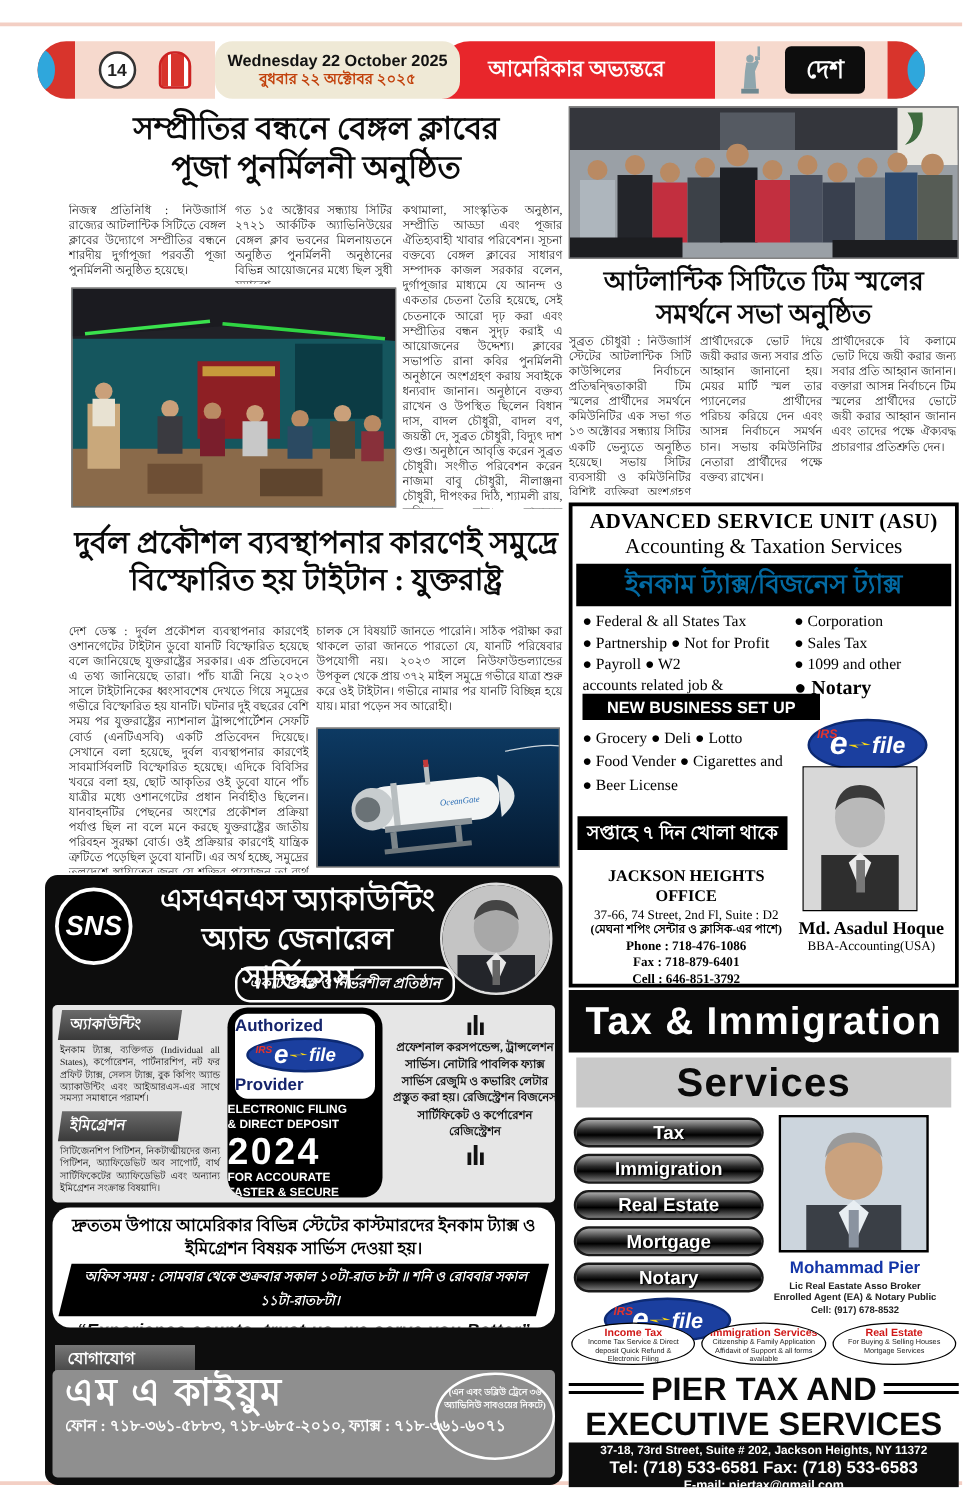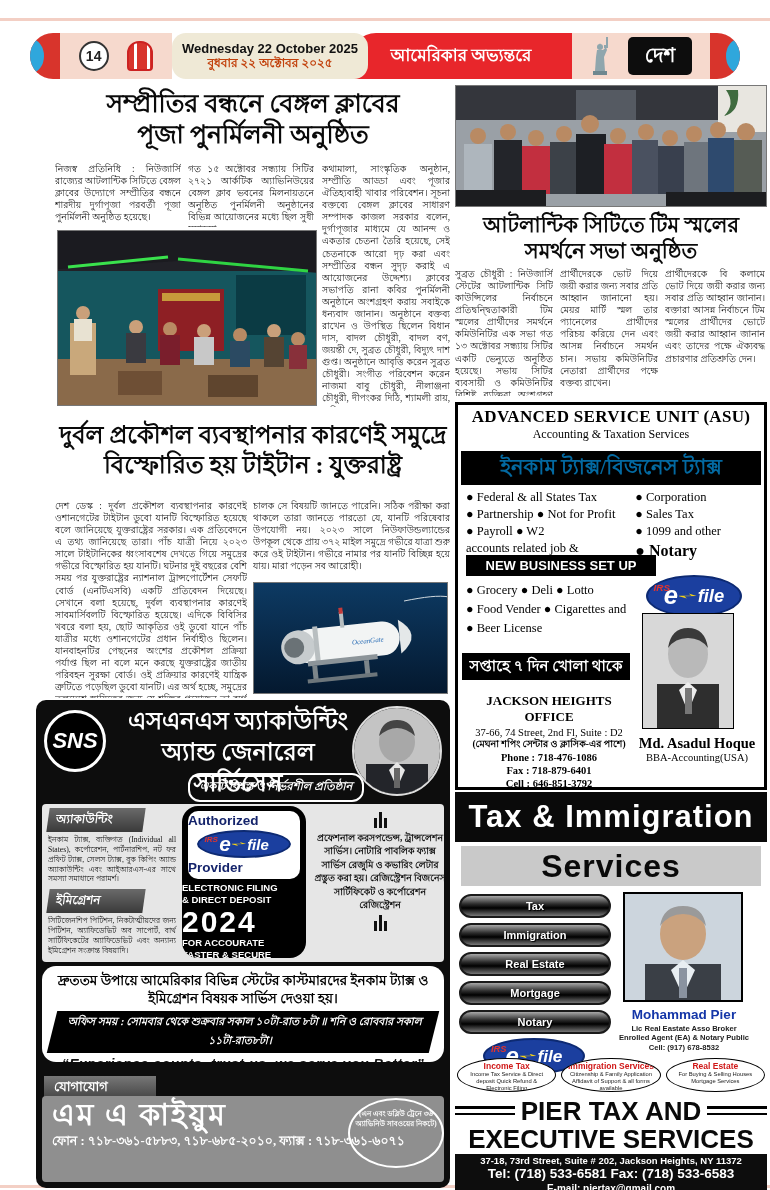--- a/index.html
+++ b/index.html
@@ -29,21 +29,21 @@
   
   .headline { position:absolute; text-align:center; font-weight:bold; color:#0a0a0a; line-height:1.25; }
   .bodycol { position:absolute; font-size:9.3px; line-height:1.3; text-align:justify; color:#1c1c1c; overflow:hidden; }
   figure.photo { position:absolute; border:1px solid #777; overflow:hidden; background:#888; }
   figure.photo svg { display:block; }
 
   
   .asu { position:absolute; left:455px; top:402px; width:312px; height:388px; border:3px solid #000; background:#fff; }
   .asu-head { position:absolute; top:2px; left:4px; right:4px; text-align:center; font-family:"Liberation Serif",serif; color:#000; }
   .asu-title { font-size:17px; font-weight:bold; letter-spacing:.3px; }
-  .asu-sub { font-size:12px; }
+  .asu-sub { font-size:17px; }
   .asu-banner { position:absolute; top:46px; left:3px; right:3px; height:34px; background:#000; color:#0369a1; display:flex; align-items:center; justify-content:center; font-size:21px; font-weight:bold; }
   .asu-bullets { position:absolute; top:84px; left:8px; right:6px; display:flex; font-family:"Liberation Serif",serif; font-size:12.5px; line-height:1.35; color:#000; }
   .asu-bullets .c1 { width:58%; } .asu-bullets .c2 { width:42%; }
   .asu-bullets .notary { font-size:16px; font-weight:bold; }
   .asu-nb { position:absolute; top:150px; left:8px; width:190px; height:21px; background:#000; color:#fff; font-weight:bold; font-size:13px; display:flex; align-items:center; justify-content:center; }
   .asu-lic { position:absolute; top:176px; left:8px; width:170px; font-family:"Liberation Serif",serif; font-size:12.5px; line-height:1.5; color:#000; }
   .asu-open { position:absolute; top:248px; left:4px; width:168px; height:27px; background:#000; color:#fff; font-weight:bold; font-size:15px; display:flex; align-items:center; justify-content:center; }
   .asu-office { position:absolute; top:288px; left:5px; width:172px; text-align:center; color:#000; line-height:1.25; }
   .asu-office .t { font-family:"Liberation Serif",serif; font-weight:bold; font-size:13px; }
   .asu-office .a { font-family:"Liberation Serif",serif; font-size:10.5px; }
@@ -60,21 +60,21 @@
   .efile .e { font-size:1.6em; font-weight:bold; font-style:italic; line-height:1; }
   .efile .bolt { width:1.1em; height:.32em; background:#f5d315; clip-path:polygon(0 45%,70% 45%,55% 0,100% 50%,30% 55%,45% 100%,0 55%); margin:0 1px; }
   .efile .f { font-size:1.15em; font-weight:bold; font-style:italic; }
   .efile1 { position:absolute; top:170px; left:188px; width:96px; height:42px; font-size:16px; }
 
   
   .pier { position:absolute; left:455px; top:792px; width:312px; height:398px; background:#fff; }
   .pier-b1 { position:absolute; top:0; left:0; right:0; height:50px; background:#0a0a0a; color:#fff; display:flex; align-items:center; justify-content:center; font-weight:bold; font-size:31px; letter-spacing:1px; }
   .pier-b2 { position:absolute; top:54px; left:6px; right:6px; height:40px; background:#c9c9c9; color:#0a0a0a; display:flex; align-items:center; justify-content:center; font-weight:bold; font-size:32px; letter-spacing:1px; }
   .pills { position:absolute; top:102px; left:4px; width:152px; display:flex; flex-direction:column; gap:5px; }
-  .pill { height:24px; border-radius:13px; border:2px solid #1a1a1a; background:linear-gradient(180deg,#a8a8a8,#2c2c2c 40%,#000 60%,#777); color:#fff; font-weight:bold; font-size:11px; display:flex; align-items:center; justify-content:center; text-shadow:1px 1px 1px #000; }
+  .pill { height:24px; border-radius:13px; border:2px solid #1a1a1a; background:linear-gradient(180deg,#a8a8a8,#2c2c2c 40%,#000 60%,#777); color:#fff; font-weight:bold; font-size:15px; display:flex; align-items:center; justify-content:center; text-shadow:1px 1px 1px #000; }
   .efile2 { position:absolute; top:246px; left:28px; width:102px; height:36px; font-size:15px; }
   .pier-photo { position:absolute; top:100px; left:168px; width:120px; height:110px; border:2px solid #000; }
   .pier-name { position:absolute; top:212px; left:150px; width:158px; text-align:center; line-height:1.25; }
   .pier-name .n { color:#1436a8; font-weight:bold; font-size:13.5px; }
   .pier-name .s { font-size:7.6px; font-weight:bold; color:#222; display:block; }
   .ovals { position:absolute; top:266px; left:2px; right:2px; display:flex; gap:5px; }
   .oval { flex:1; height:34px; border:1.5px solid #000; border-radius:50%; text-align:center; padding-top:3px; overflow:hidden; background:#fff; }
   .oval .t { color:#d01818; font-weight:bold; font-size:8.5px; display:block; line-height:1.1; }
   .oval .x { font-size:5.8px; color:#222; line-height:1.15; display:block; padding:0 6px; }
   .pier-co { position:absolute; left:0; right:0; display:flex; align-items:center; gap:6px; color:#0a0a0a; font-weight:bold; }

